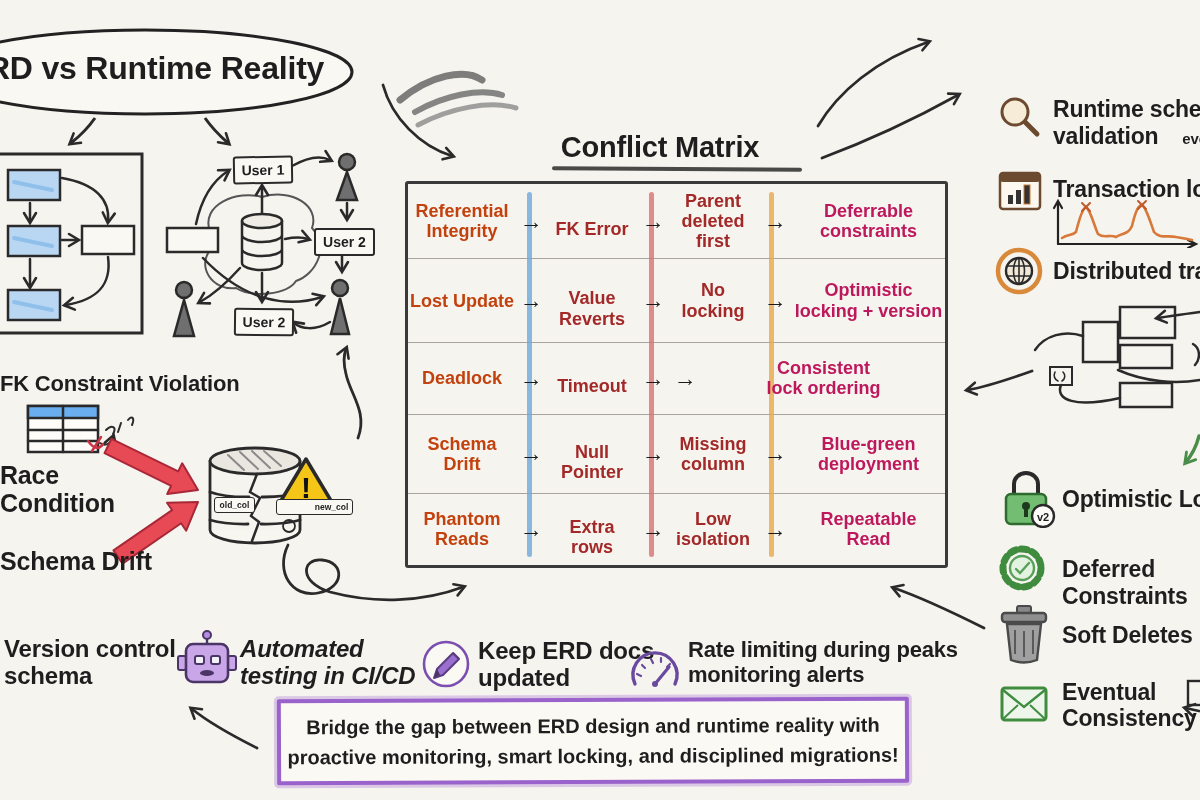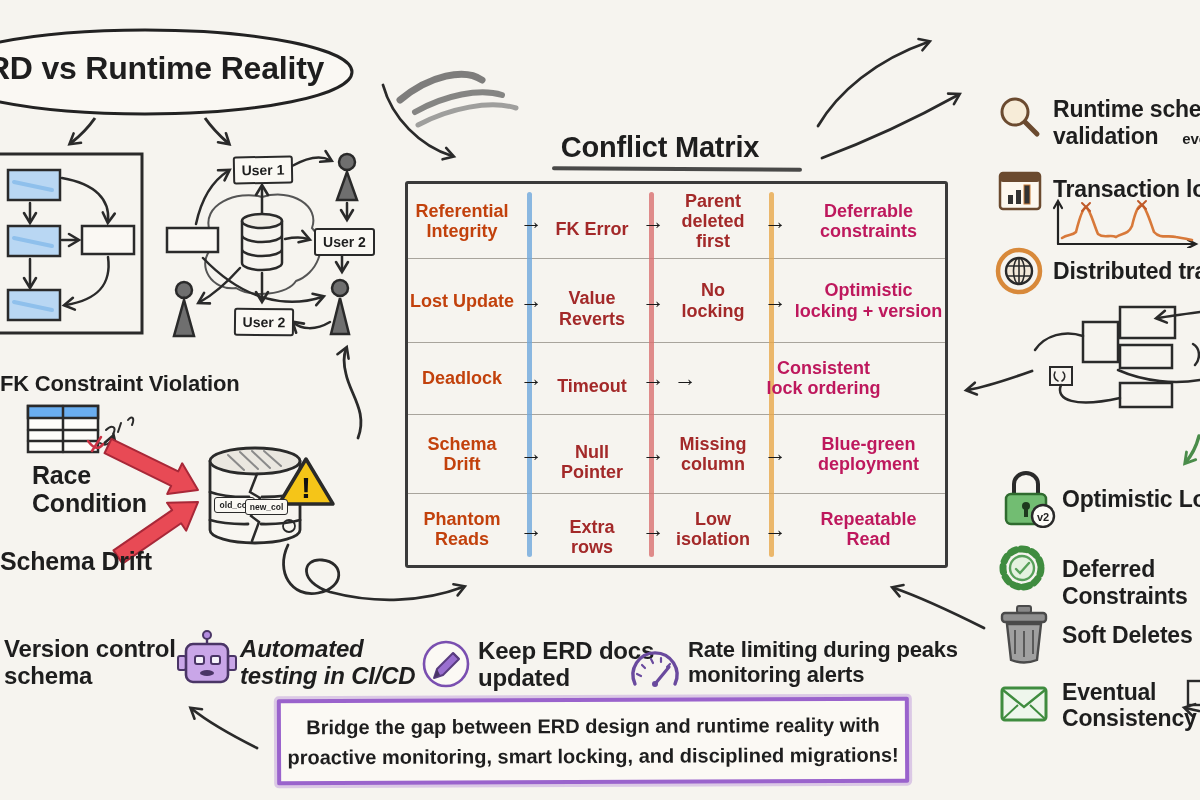--- a/index.html
+++ b/index.html
@@ -12,21 +12,21 @@
   svg{display:block;}
   .overlay{position:absolute;left:0;top:0;pointer-events:none;}
   
   .title{left:-45px;top:50px;width:380px;text-align:center;font-size:32px;}
   
   .ubox{border:2.5px solid #2a2a2a;border-radius:3px;background:#faf8f3;
         display:flex;align-items:center;justify-content:center;
         font-size:14px;font-weight:700;}
   
   .fk{left:0;top:371px;width:240px;font-size:22px;}
-  .race{left:0;top:461px;width:140px;font-size:25px;padding-left:32px;}
+  .race{left:0;top:461px;width:140px;font-size:25px;}
   .drift{left:0;top:547px;width:200px;font-size:25px;}
   .colchip{border:1.5px solid #2a2a2a;border-radius:3px;background:#faf8f3;
            font-size:8.5px;font-weight:700;display:flex;align-items:center;justify-content:center;}
   
   .m-title{left:490px;top:131px;width:340px;text-align:center;font-size:29px;}
   .m-underline{left:552px;top:167px;width:250px;height:4px;background:#2a2a2a;border-radius:2px;opacity:.85;transform:rotate(.3deg);}
   .mtable{left:405px;top:181px;width:543px;height:387px;border:3.5px solid #3a3a3a;
           border-radius:3px;box-sizing:border-box;display:flex;flex-direction:column;}
   .m-row{display:flex;align-items:stretch;position:relative;}
   .m-row + .m-row{border-top:1.6px solid #a8a49c;}
@@ -181,21 +181,21 @@
 
   <div class="abs ubox" style="left:233px;top:156px;width:56px;height:24px;transform:rotate(-1deg);">User 1</div>
   <div class="abs ubox" style="left:314px;top:228px;width:57px;height:24px;">User 2</div>
   <div class="abs ubox" style="left:234px;top:308px;width:56px;height:24px;transform:rotate(0.6deg);">User 2</div>
 
   <div class="abs hand fk">FK Constraint Violation</div>
   <div class="abs hand lines race">Race
 Condition</div>
   <div class="abs hand drift">Schema Drift</div>
   <div class="abs colchip" style="left:214px;top:497px;width:39px;height:14px;">old_col</div>
-  <div class="abs colchip" style="left:245px;top:499px;width:41px;height:14px;">new_col</div>
+  <div class="abs colchip" style="left:276px;top:499px;width:41px;height:14px;padding-left:34px;">new_col</div>
 
   <div class="abs hand m-title">Conflict Matrix</div>
   <div class="abs m-underline"></div>
 
   <div class="abs mtable">
     <div class="vline vblue"></div>
     <div class="vline vred"></div>
     <div class="vline vorange"></div>
 
     <div class="m-row" style="height:75px;">

